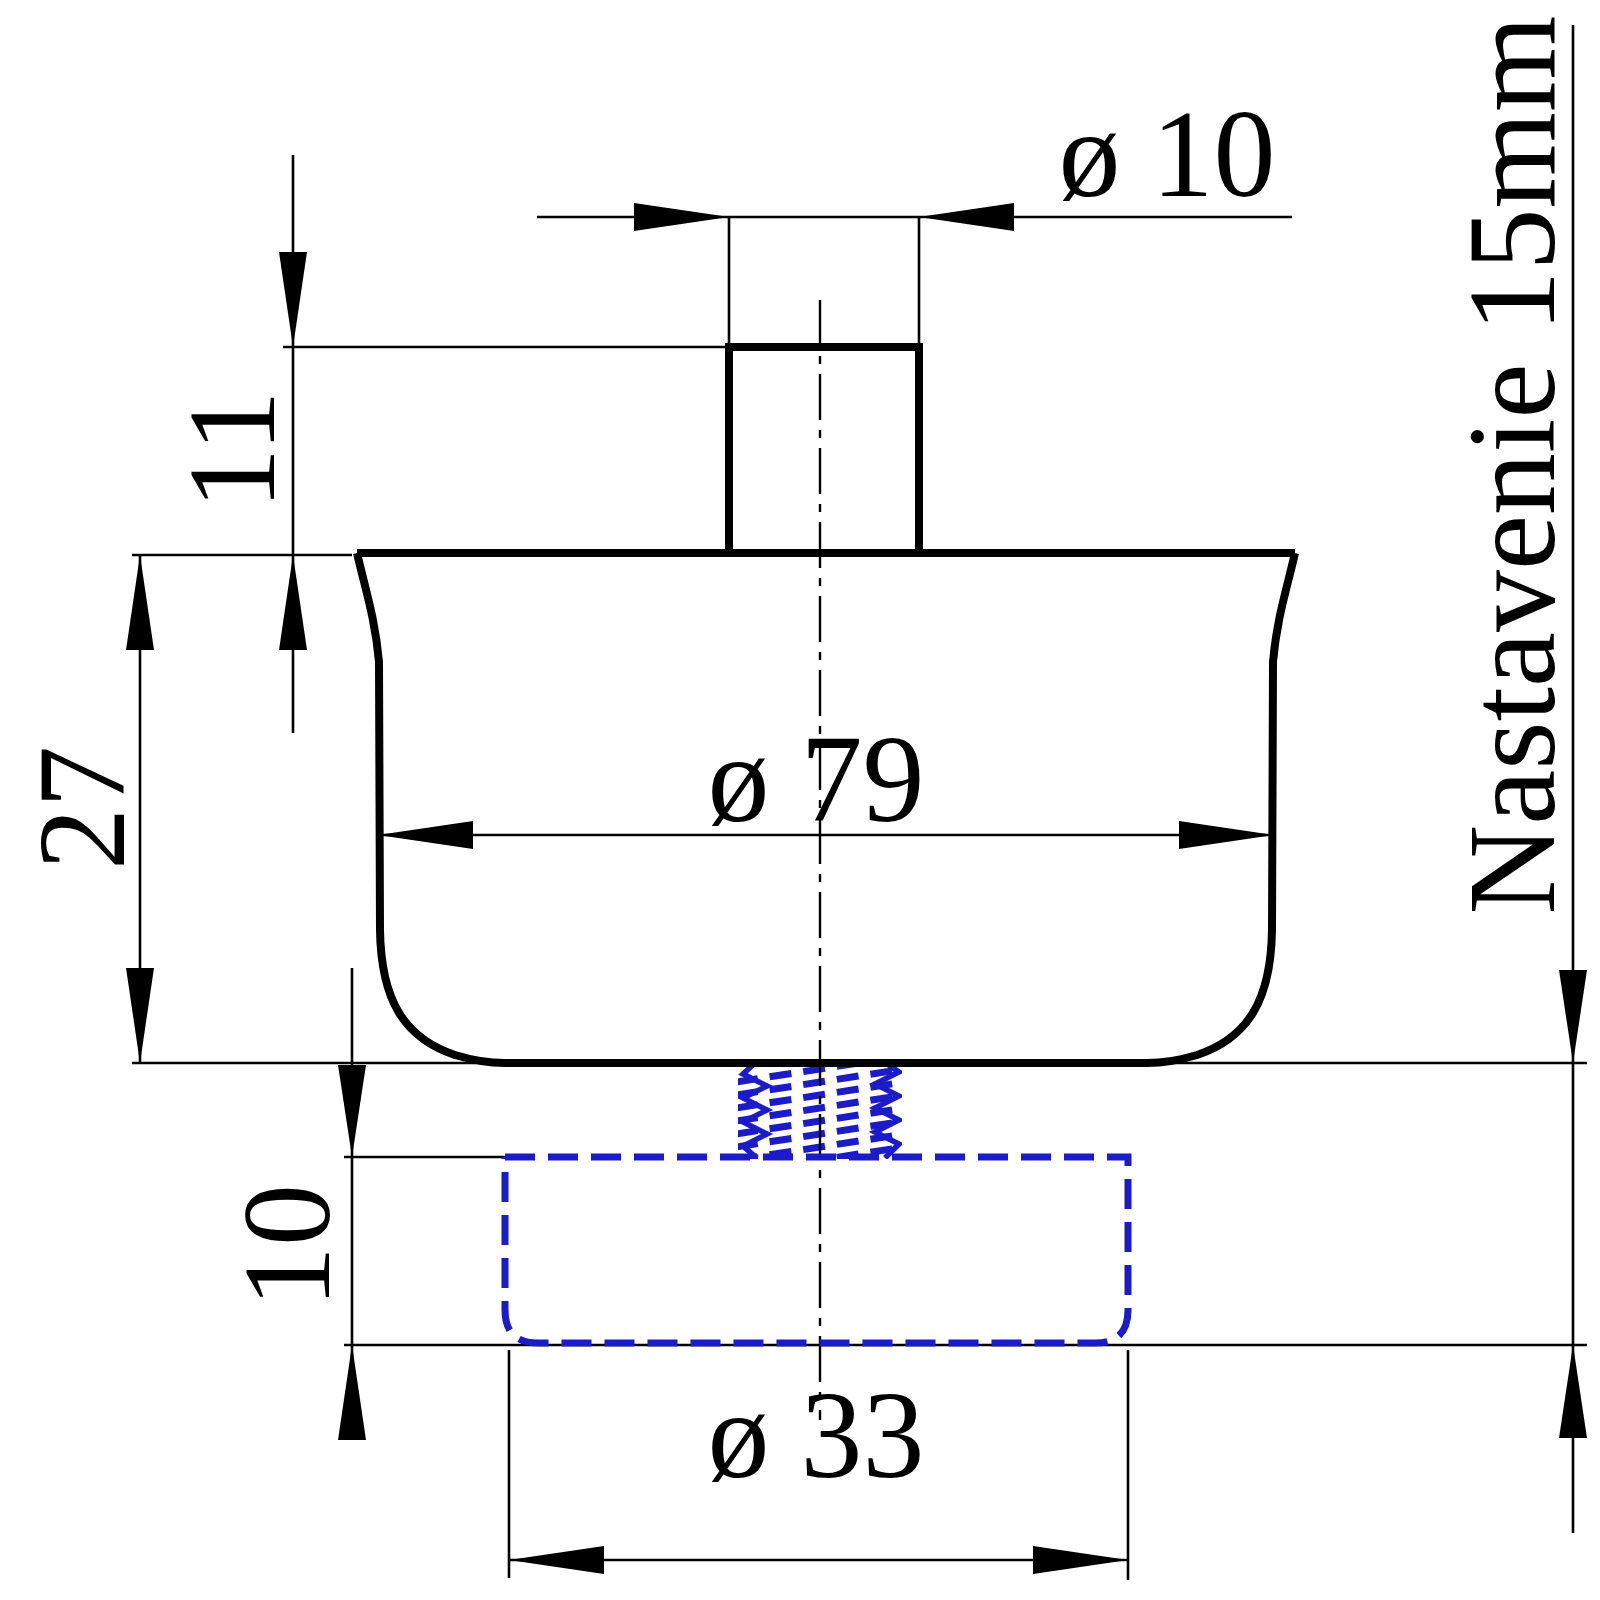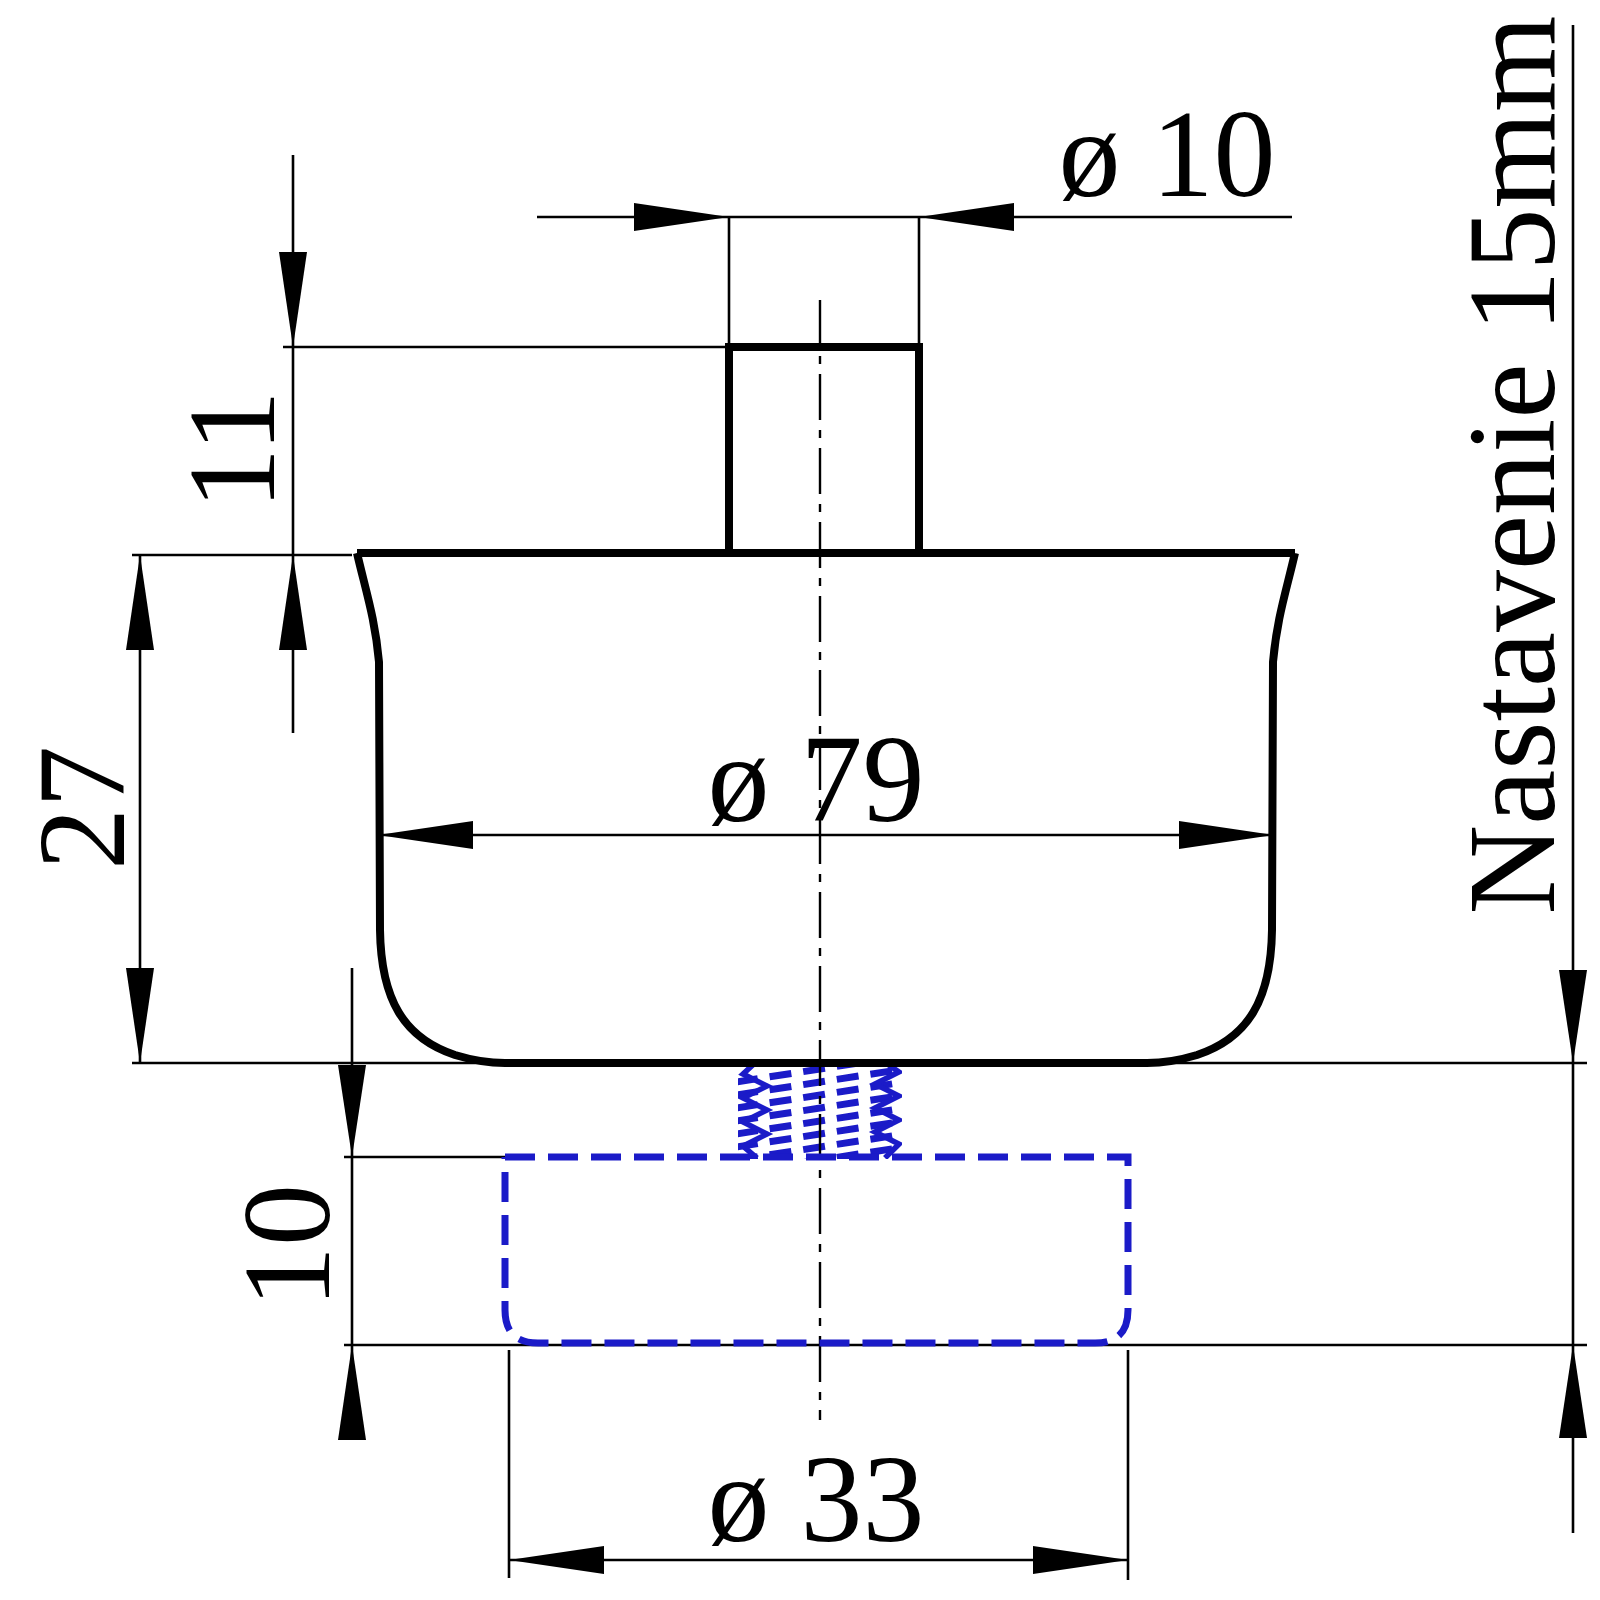--- a/index.html
+++ b/index.html
@@ -127,17 +127,17 @@
 <div class="dim-label" style="left:1167px;top:155px;">ø 10</div>
 
 <div class="dim-label vertical" style="left:233px;top:450px;">11</div>
 
 <div class="dim-label" style="left:816px;top:780px;">ø 79</div>
 
 <div class="dim-label vertical" style="left:83px;top:808px;">27</div>
 
 <div class="dim-label vertical" style="left:288px;top:1246px;">10</div>
 
-<div class="dim-label" style="left:816px;top:1500px;">ø 33</div>
+<div class="dim-label" style="left:816px;top:1436px;">ø 33</div>
 
 <div class="dim-label vertical" style="left:1513px;top:465px;">Nastavenie 15mm</div>
 
 </div>
 
 </body></html>

